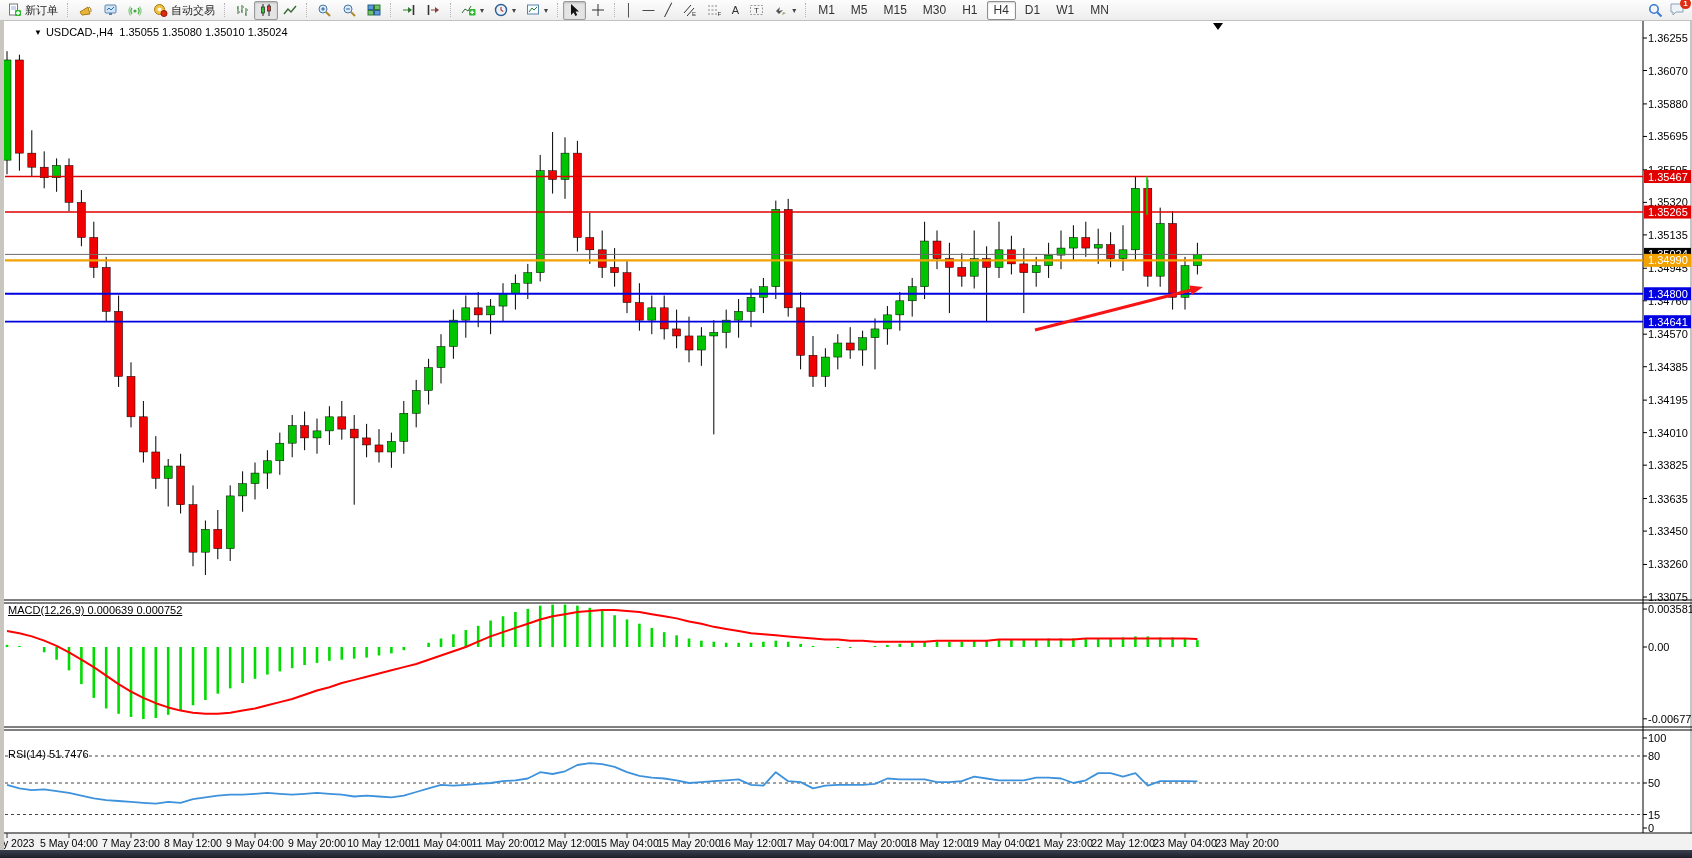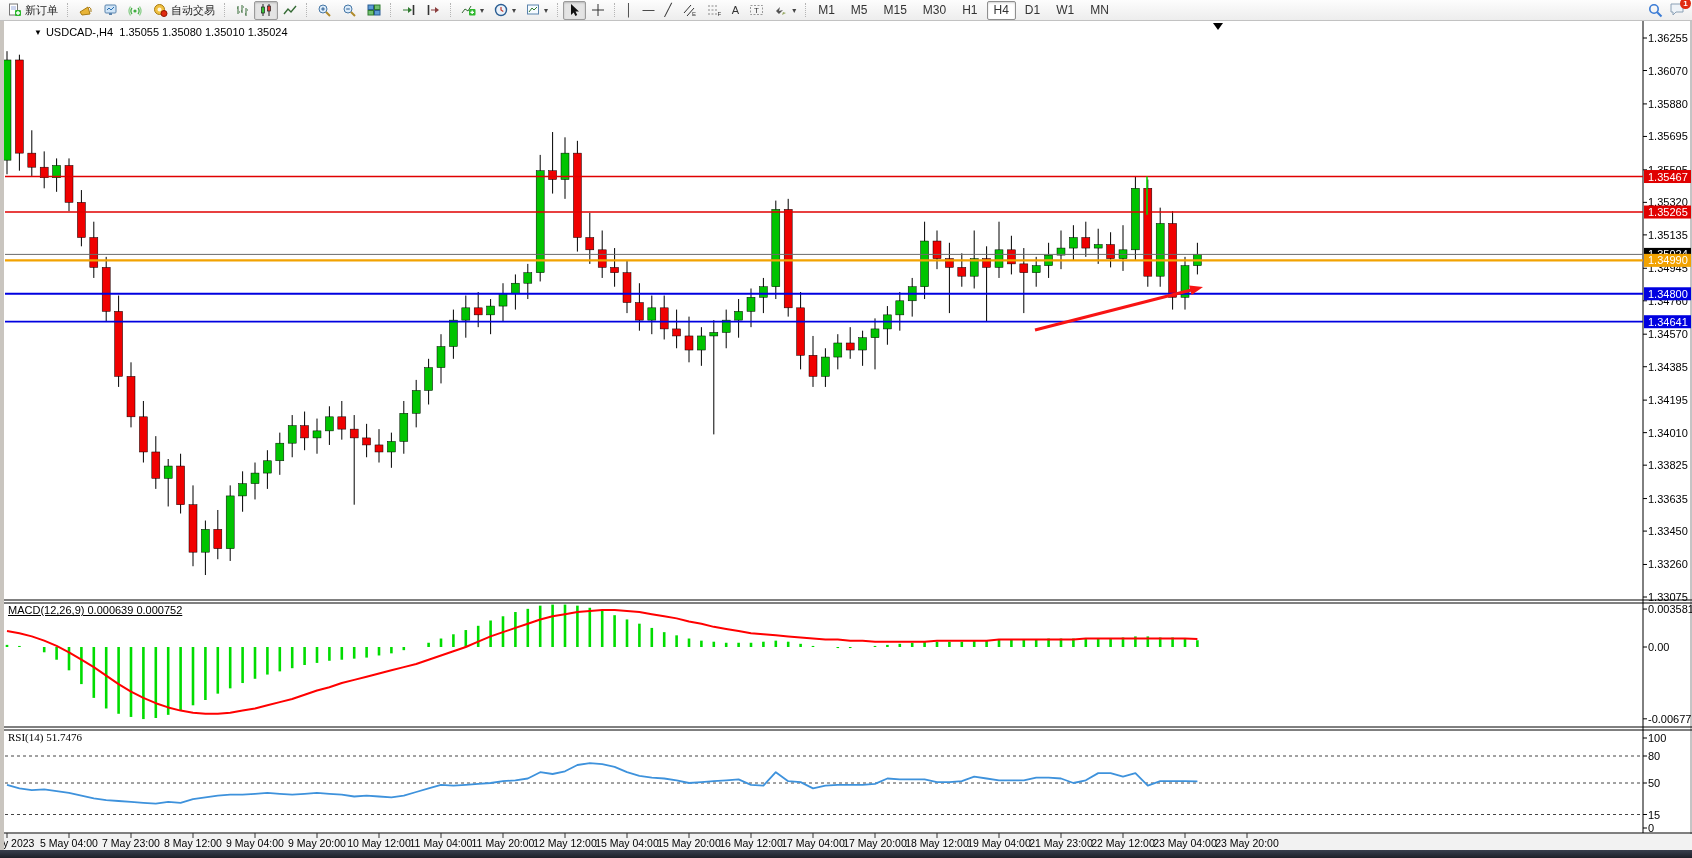--- a/index.html
+++ b/index.html
@@ -666,16 +666,16 @@
         <line x1="1185" y1="813" x2="1185" y2="818" stroke="#333"></line>
         <text x="1185" y="827" font-size="10.5" font-family="Liberation Sans, sans-serif" fill="#000" text-anchor="middle">23 May 04:00</text>
         <line x1="1247" y1="813" x2="1247" y2="818" stroke="#333"></line>
         <text x="1247" y="827" font-size="10.5" font-family="Liberation Sans, sans-serif" fill="#000" text-anchor="middle">23 May 20:00</text>
       </g>
     </svg>
   <div class="olabel" style="top:6px;left:10px;margin-left:24px;">
     <span class="tri">▼</span><span>USDCAD-,H4</span>&nbsp;&nbsp;<span>1.35055 1.35080 1.35010 1.35024</span>
   </div>
   <div class="olabel" style="top:584px;left:8px;text-decoration:underline;">MACD(12,26,9) 0.000639 0.000752</div>
-  <div class="olabel" style="top:711px;left:8px;font-family:Liberation Serif, serif;">RSI(14) 51.7476</div>
+  <div class="olabel" style="top:728px;left:8px;">RSI(14) 51.7476</div>
 </div>
 <div class="left-strip"></div>
 <div class="bottom-bar"></div>
 
 </body></html>

